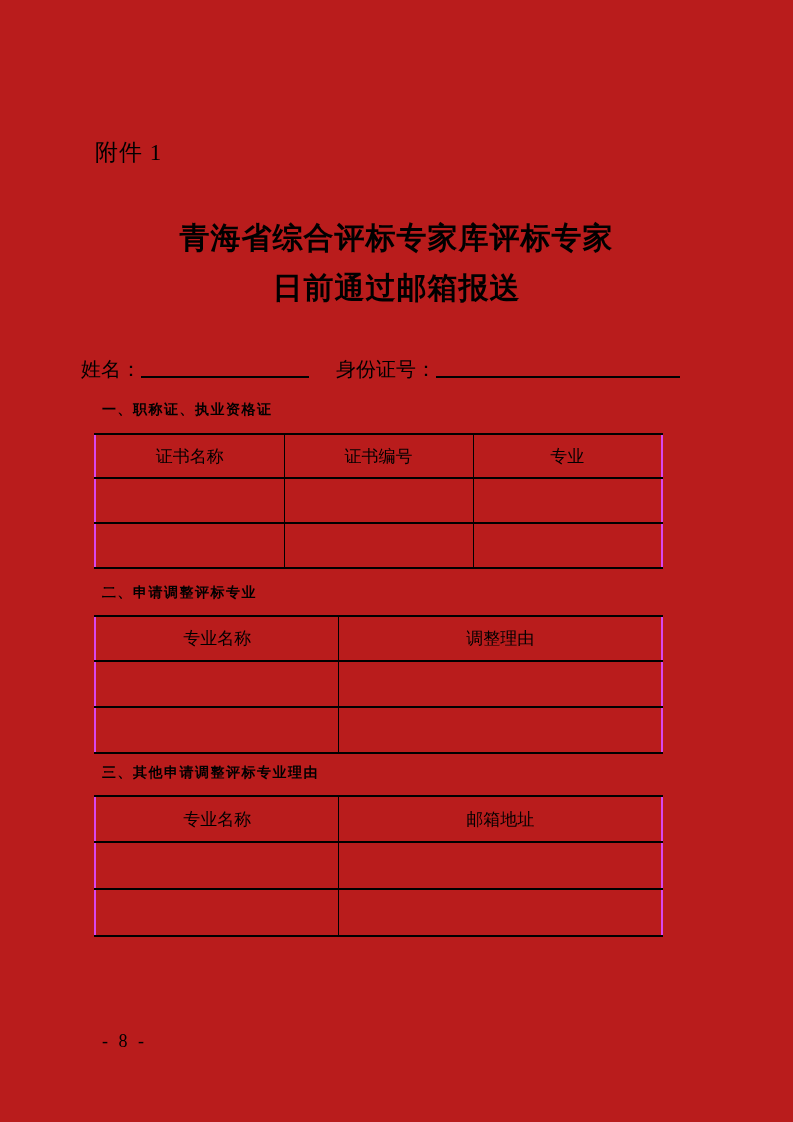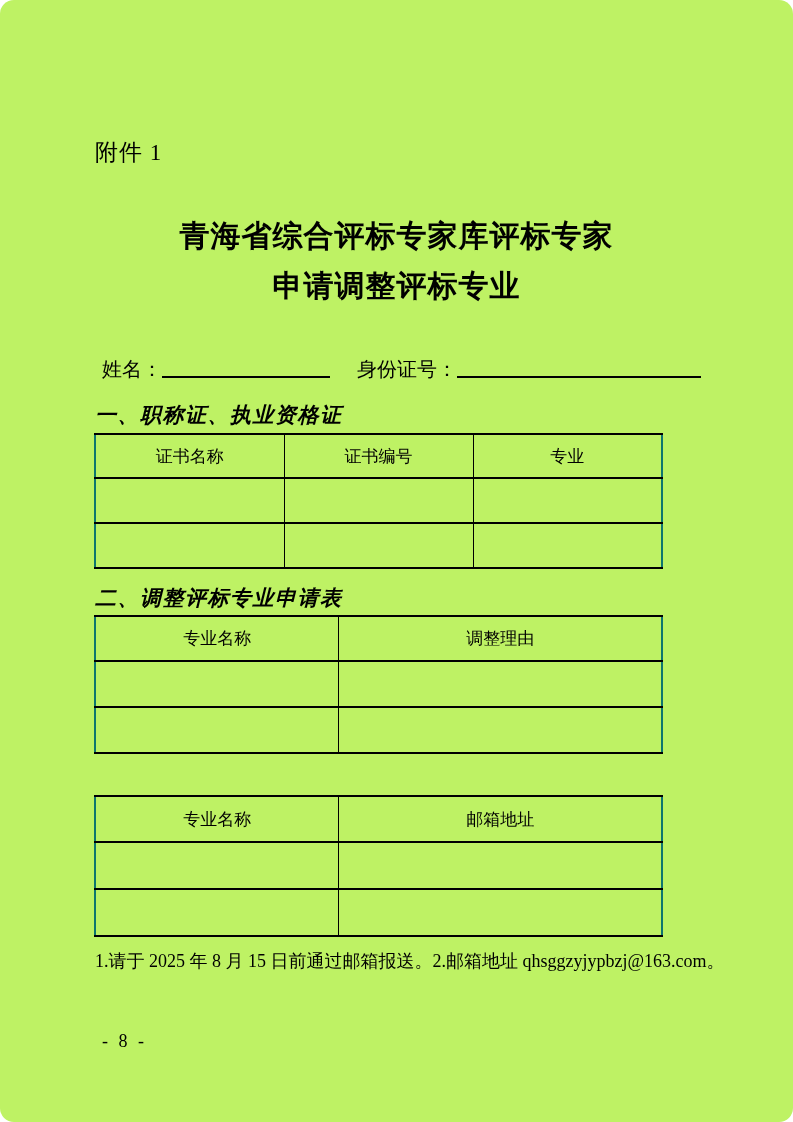--- a/index.html
+++ b/index.html
@@ -1,62 +1,61 @@
 <!DOCTYPE html>
 <html><head>
 <meta charset="utf-8">
 <style>
   * { margin:0; padding:0; box-sizing:border-box; }
   html,body { background:#ffffff; }
   .page {
     position:relative;
     width:793px; height:1122px;
-    background:#bef264;
+    background:#b91c1c;
     color:#000000;
     font-family:"Liberation Serif","DejaVu Serif",serif;
     overflow:hidden;
-    border-radius:14px;
   }
   .attachment {
     position:absolute; left:95px; top:137px;
     font-size:23px; letter-spacing:1px;
   }
   .title {
     position:absolute; left:0; top:213px; width:100%;
     text-align:center;
-    font-family:Liberation Mono, monospace;
+    font-family:Liberation Sans, sans-serif;
     font-weight:700;
     font-size:30px; line-height:50px; letter-spacing:1px;
   }
   .name-row {
-    position:absolute; left:102px; top:356px; width:612px;
+    position:absolute; left:81px; top:356px; width:612px;
     font-size:20px; white-space:nowrap;
   }
   .blank {
     display:inline-block;
     border-bottom:2px solid #000;
     height:1em;
     margin-bottom:-2px;
   }
   .blank-name { width:168px; }
   .row-gap { display:inline-block; width:27px; }
   .blank-id { width:244px; }
   .sec-h {
-    position:absolute; left:95px;
+    position:absolute; left:102px;
     font-family:"Liberation Sans","DejaVu Sans",sans-serif;
     font-weight:700;
-    font-size:21px; letter-spacing:1.5px;font-style:italic;
+    font-size:14px; letter-spacing:1.5px;
   }
   #sec1-h { top:401px; }
   #sec2-h { top:584px; }
   #sec3-h { top:764px; }
   table.t {
     position:absolute; left:94px; width:569px;
     border-collapse:collapse; table-layout:fixed;
-    border:2px solid #0f766e;
+    border:2px solid #d946ef;
     font-family:"Liberation Sans","DejaVu Sans",sans-serif;
     font-size:17px;
   }
   .t td {
     border:1px solid #000;
     border-top-width:2px; border-bottom-width:2px;
     text-align:center; vertical-align:middle;
     padding:0;
   }
   #table1 { top:433px; }
@@ -82,21 +81,21 @@
 </style>
 </head>
 <body>
 
 <div class="page">
 
   <div class="attachment">附件 1</div>
 
   <div class="title">
     <div>青海省综合评标专家库评标专家</div>
-    <div>申请调整评标专业</div>
+    <div>日前通过邮箱报送</div>
   </div>
 
   <div class="name-row">
     <span>姓名：</span><span class="blank blank-name"></span><span class="row-gap"></span><span>身份证号：</span><span class="blank blank-id"></span>
   </div>
 
   <div class="sec-h" id="sec1-h">一、职称证、执业资格证</div>
 
   <table class="t" id="table1">
     <colgroup>
@@ -116,21 +115,21 @@
       <td></td>
     </tr>
     <tr class="drow">
       <td></td>
       <td></td>
       <td></td>
     </tr>
   </tbody>
     </table>
 
-  <div class="sec-h" id="sec2-h">二、调整评标专业申请表</div>
+  <div class="sec-h" id="sec2-h">二、申请调整评标专业</div>
 
   <table class="t" id="table2">
     <colgroup>
         <col class="w43">
         <col class="w57">
       </colgroup>
     <tbody>
         <tr class="hrow">
       <td>专业名称</td>
       <td>调整理由</td>
@@ -139,20 +138,21 @@
       <td></td>
       <td></td>
     </tr>
     <tr class="drow">
       <td></td>
       <td></td>
     </tr>
   </tbody>
     </table>
 
+  <div class="sec-h" id="sec3-h">三、其他申请调整评标专业理由</div>
 
   <table class="t" id="table3">
     <colgroup>
         <col class="w43">
         <col class="w57">
       </colgroup>
     <tbody>
         <tr class="hrow">
       <td>专业名称</td>
       <td>邮箱地址</td>
@@ -161,17 +161,16 @@
       <td></td>
       <td></td>
     </tr>
     <tr class="drow">
       <td></td>
       <td></td>
     </tr>
   </tbody>
     </table>
 
-  <div class="note">1.请于 2025 年 8 月 15 日前通过邮箱报送。2.邮箱地址 qhsggzyjypbzj@163.com。</div>
 
   <div class="pagenum">- 8 -</div>
 
 </div>
 
 </body></html>

